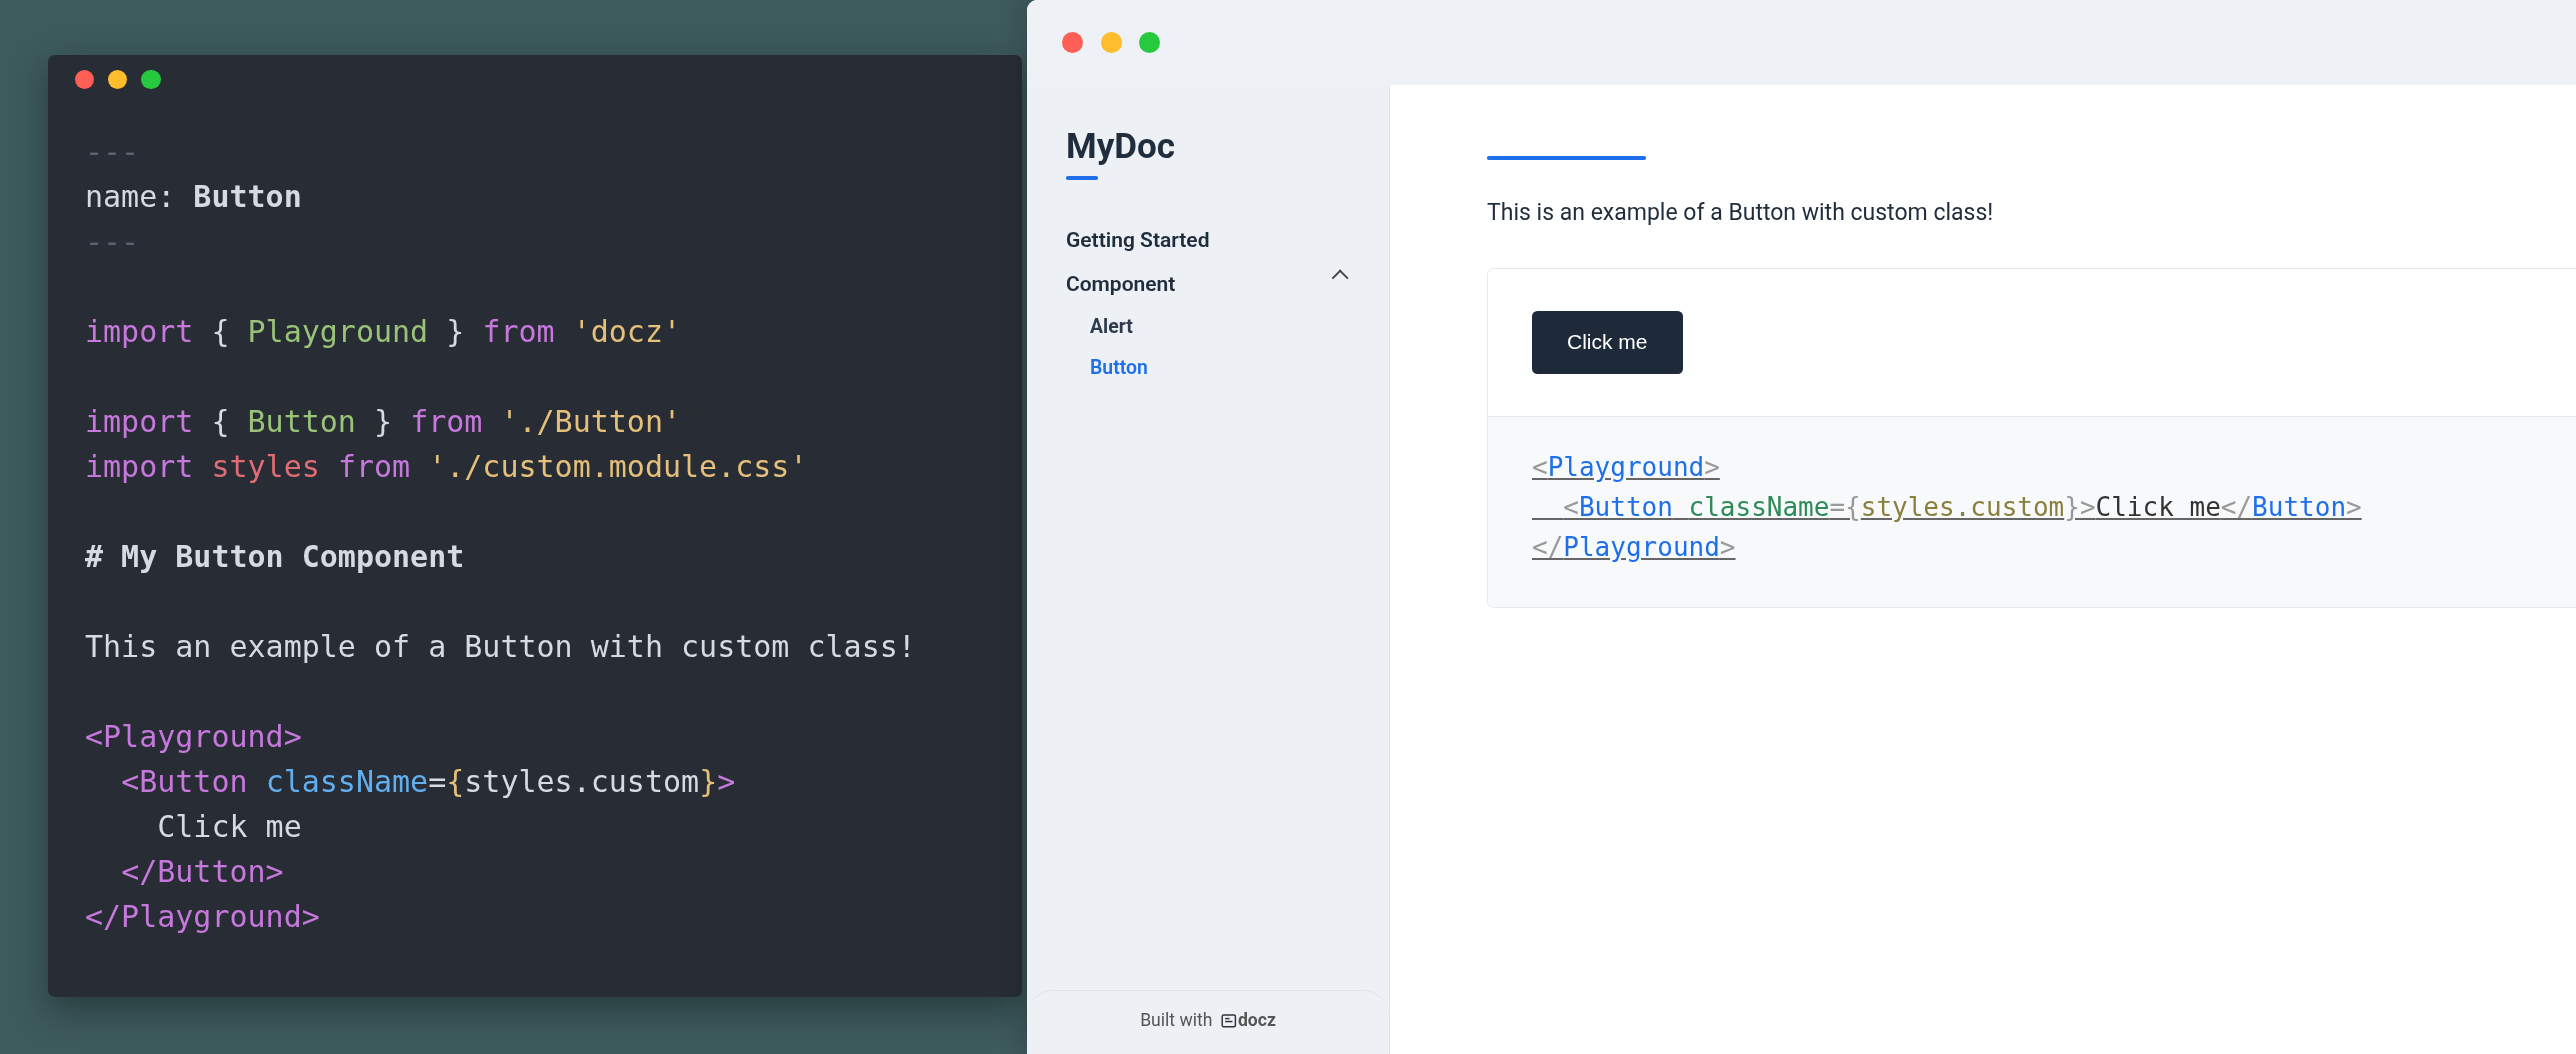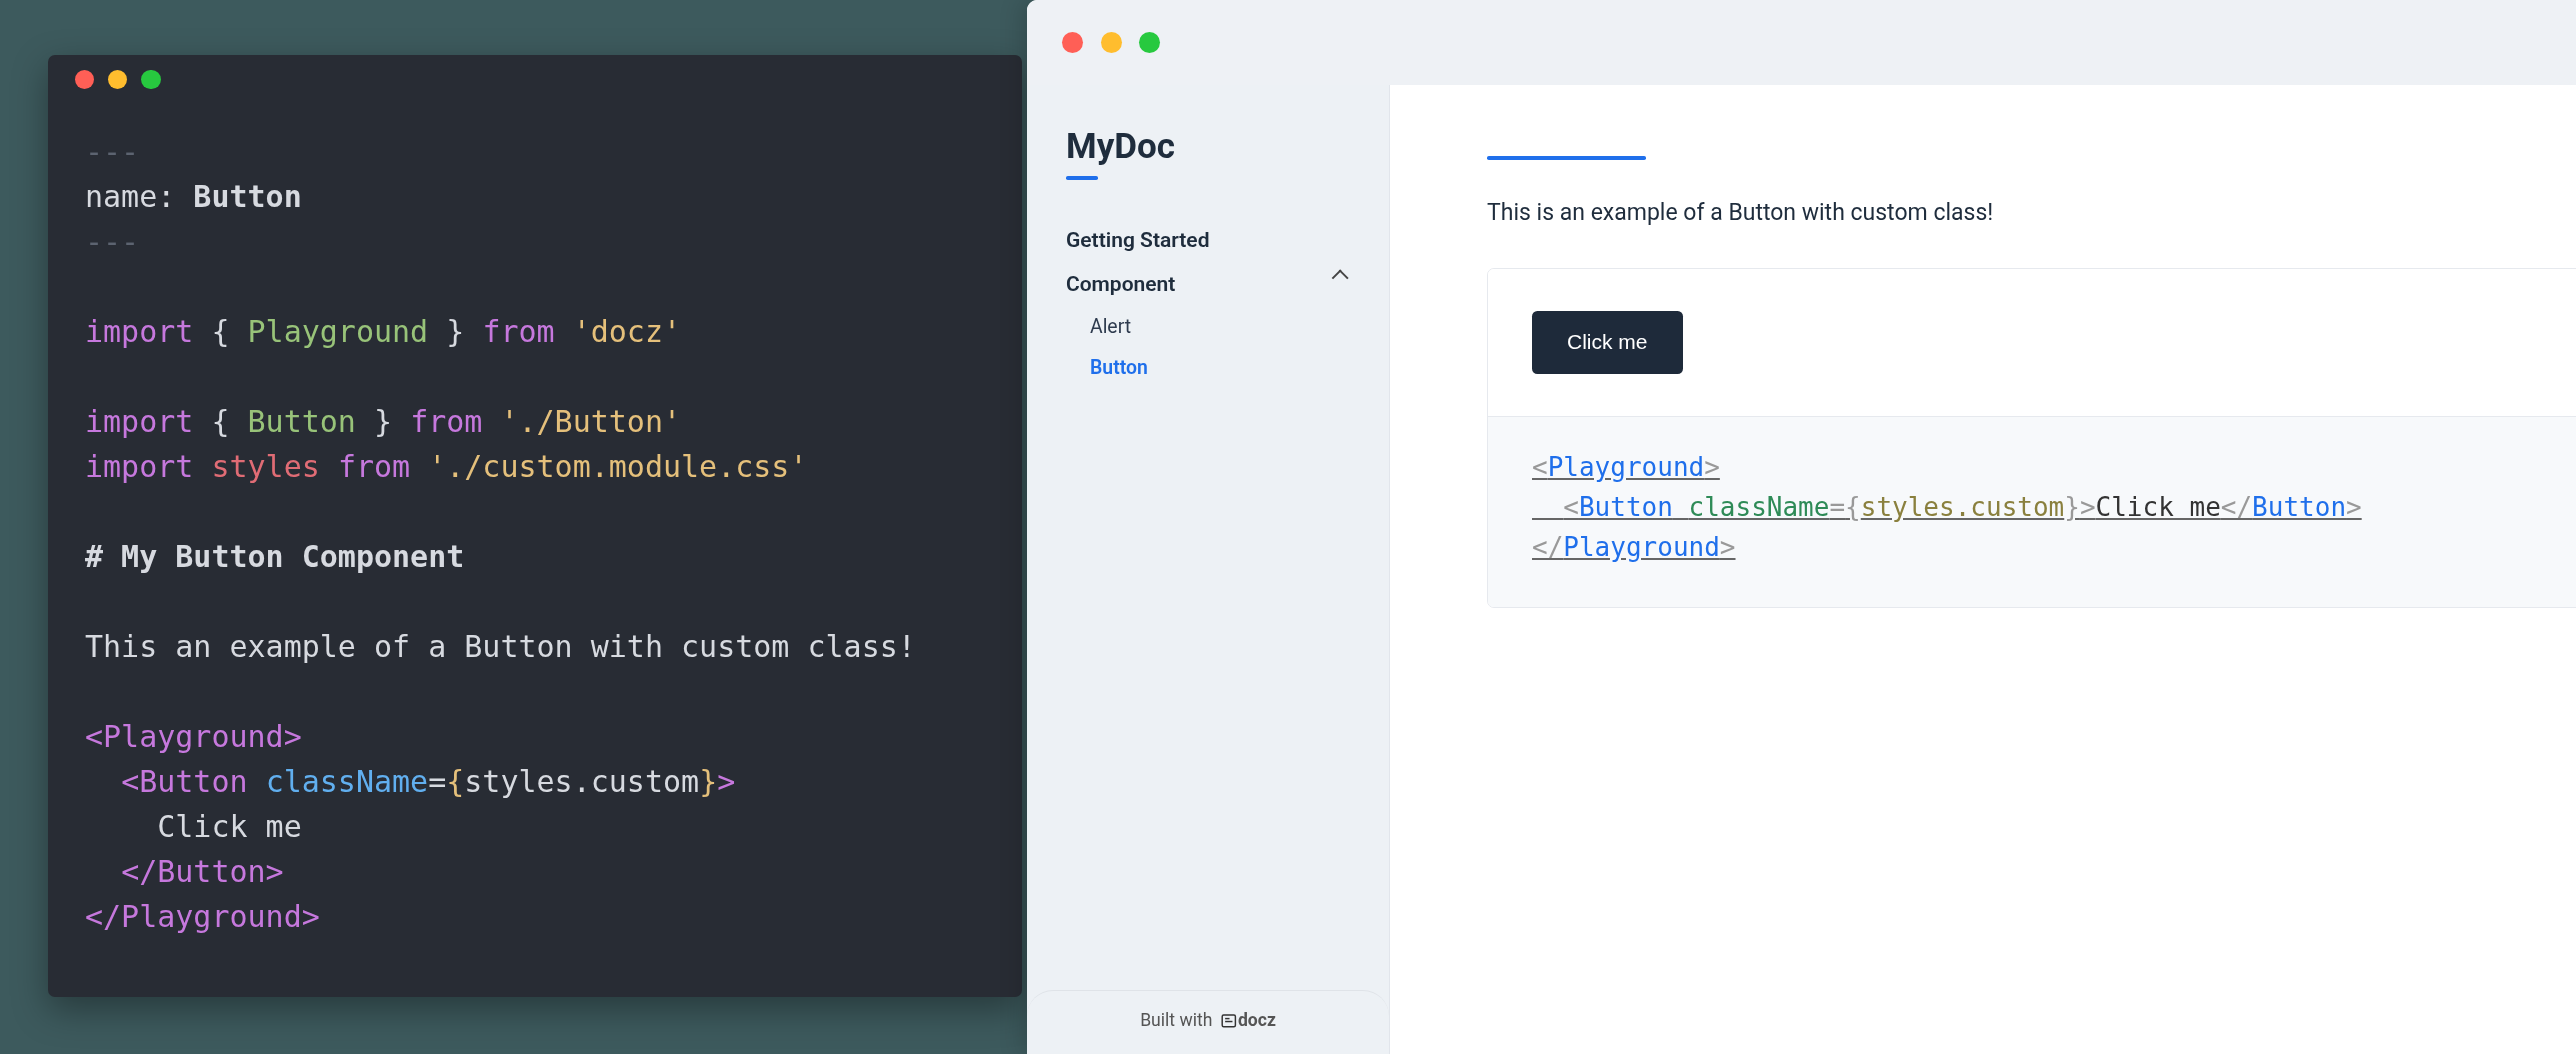--- a/index.html
+++ b/index.html
@@ -133,20 +133,21 @@
     border-left:2.6px solid #444; border-top:2.6px solid #444;
     transform: rotate(45deg);
     margin-right:3.5px;
   }
   .nav-sub {
     padding: 0 39px 0 63px;
     font-size: 19.4px;
     color:#2e3b4e;
     margin-bottom: 17.6px;
     cursor:pointer;
+    font-weight:bold;
   }
   .nav-sub.active { color:#1f6feb; font-weight:600; }
 
   .sidebar-footer {
     margin-top:auto;
     padding: 19.4px 39px 25px;
     text-align:center;
     font-size:17.6px;
     color:#555;
     border-top:0.9px solid #dfe3e8;

